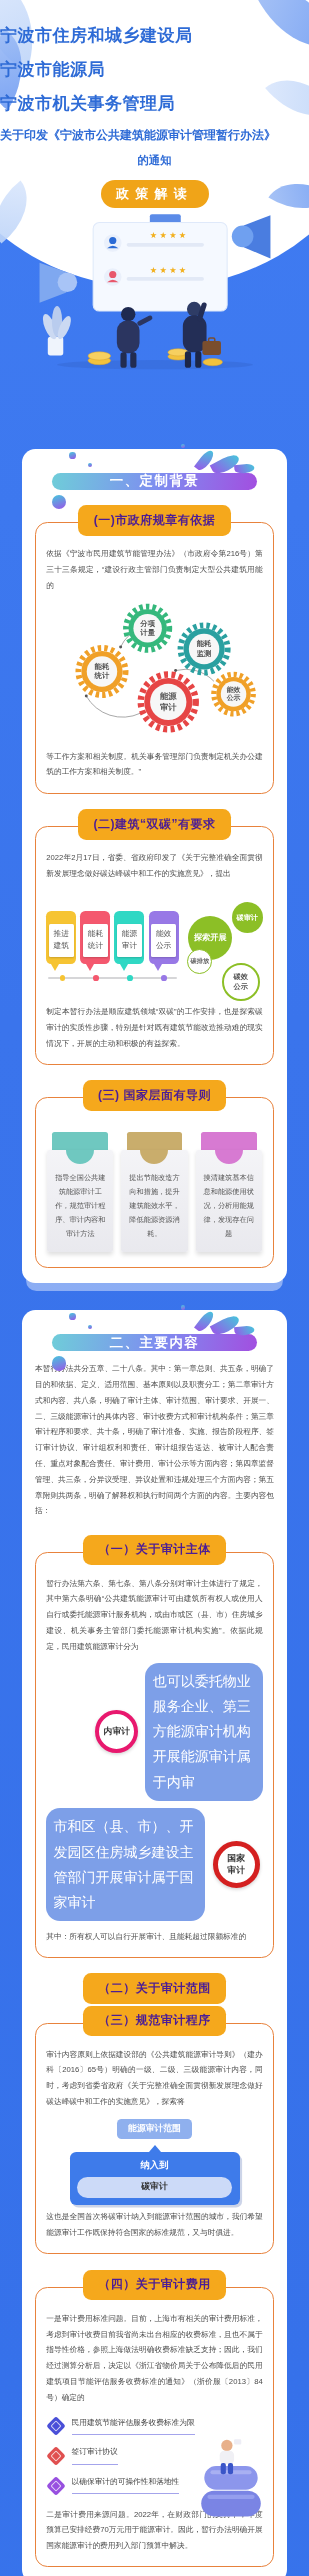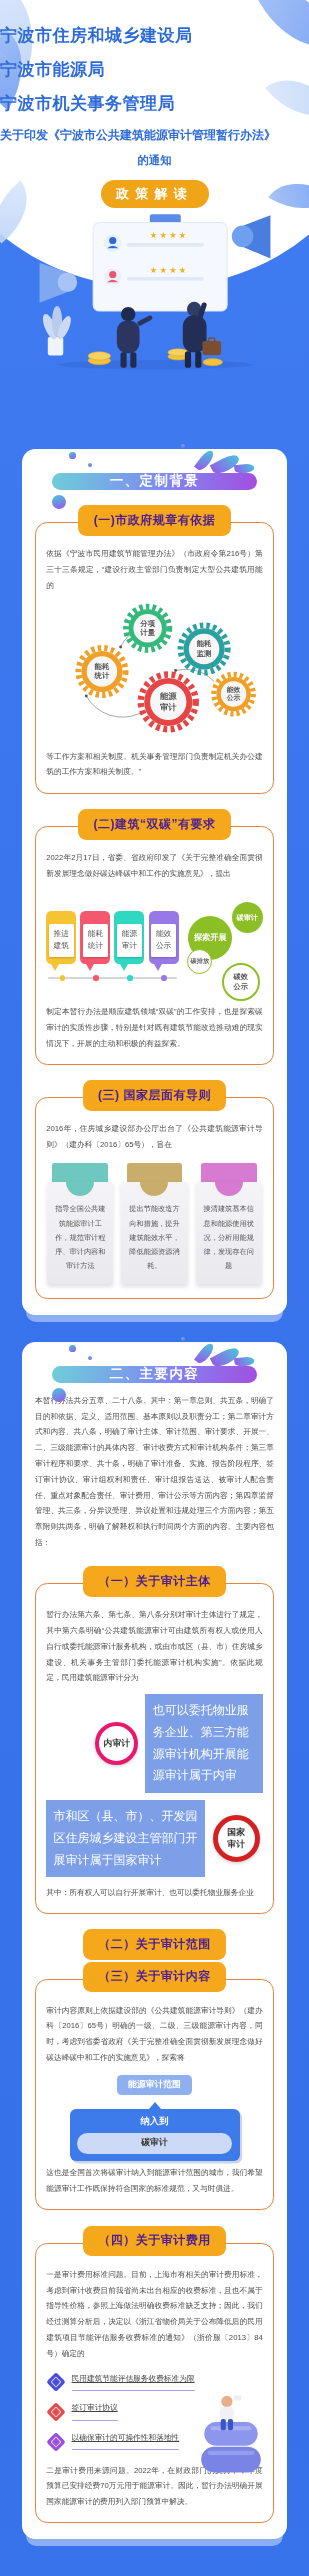--- a/index.html
+++ b/index.html
@@ -97,42 +97,42 @@
 
   
   .zt { margin:8.2px 0 2.1px; }
   .zt-row { display:flex; align-items:center; gap:7.2px; margin-bottom:7.2px; }
   .zt-row.r1 { padding-left:49px; }
   .zt-row.r2 { padding-right:3.1px; }
   .ring { border-radius:50%; flex:none; display:flex; align-items:center; justify-content:center;
     background:#fff; box-shadow:0 1.5px 3.6px rgba(0,0,0,.18); font-weight:bold; color:#333; text-align:center; }
   .ring-pink { width:43px; height:43px; border:4.6px solid #E8186E; font-size:8.8px; }
   .ring-red { width:47px; height:47px; border:5.2px solid #D42020; font-size:8.8px; line-height:1.35; }
-  .zbubble { background:#7D9FE8; border-radius:0; color:#fff; font-size:12px; line-height:1.8;
+  .zbubble { background:#7D9FE8; border-radius:14px; color:#fff; font-size:14px; line-height:1.8;
     padding:6.2px 7.2px; flex:1; }
 
   
   .nr { display:flex; flex-direction:column; align-items:center; margin:9.3px 0 4.1px; }
   .nr-top { background:#8FB0EE; color:#fff; font-size:8.8px; font-weight:bold; padding:4.1px 11.3px; border-radius:4.6px; }
   .nr-tri { width:0; height:0; border-left:6.2px solid transparent; border-right:6.2px solid transparent;
     border-bottom:7.7px solid #3E7BEA; margin-top:6.2px; }
   .nr-box { background:#3E7BEA; border-radius:6.2px; width:170px; padding:6.2px 7.2px 7.2px;
     box-shadow:2.1px 2.6px 0 rgba(25,60,150,.22); }
   .nr-box-label { color:#fff; text-align:center; font-size:9.3px; font-weight:bold; margin-bottom:5.2px; }
   .nr-inner { background:#CCDAF8; border-radius:11.3px; text-align:center; color:#333; font-size:8.8px;
     font-weight:bold; padding:4.6px; }
 
   
   .fee-wrap { position:relative; margin-top:7.2px; }
   .fee-illus { position:absolute; right:-4.1px; top:8.2px; }
   .bullet { display:flex; align-items:center; gap:8.2px; margin:12.4px 0; width:149px; }
   .dia { width:14px; height:14px; border-radius:2.6px; transform:rotate(45deg); flex:none; margin-left:3.1px; position:relative; }
   .dia::after { content:""; position:absolute; inset:2.6px; border:0.8px solid rgba(255,255,255,.75); border-radius:1.5px; }
   .dia.d1 { background:#4A4FD8; } .dia.d2 { background:#E05050; } .dia.d3 { background:#9850E0; }
-  .bullet .txt { font-size:7.7px; color:#444; border-bottom:0.8px solid rgba(90,90,220,.55); padding-bottom:6.2px;text-decoration:underline; }
+  .bullet .txt { font-size:7.7px; color:#444; border-bottom:0.8px solid rgba(90,90,220,.55); padding-bottom:6.2px; }
 </style>
 </head>
 <body>
 
 <div class="hero">
   <div class="hero-blob"></div>
   <div class="leaf light" style="width:62px;height:77px;top:-15.5px;left:-20.6px;transform:rotate(18deg);"></div>
   <div class="leaf" style="width:46px;height:67px;top:36px;left:-17.5px;transform:rotate(32deg);"></div>
   <div class="leaf" style="width:57px;height:82px;top:-24px;right:-15.5px;transform:rotate(-24deg);"></div>
   <div class="leaf light" style="width:43px;height:62px;top:67px;right:-14.4px;transform:rotate(-40deg);"></div>
@@ -314,21 +314,20 @@
         <div class="gc gc4">
             <span><span>碳效</span><br><span>公示</span></span>
           </div>
       </div>
     </div>
     <p class="para">制定本暂行办法是顺应建筑领域“双碳”的工作安排，也是探索碳审计的实质性步骤，特别是针对既有建筑节能改造推动难的现实情况下，开展的主动和积极的有益探索。</p>
   </div>
 
   <div class="sub-pill">(三) 国家层面有导则</div>
   <div class="obox">
-    <p class="para">2016年，住房城乡建设部办公厅出台了《公共建筑能源审计导则》（建办科〔2016〕65号），旨在</p>
     <div class="bm-row">
       <div class="bm teal">
         <div class="bm-tab"></div>
         <div class="bm-body">
             <div class="bm-text">指导全国公共建筑能源审计工作，规范审计程序、审计内容和审计方法</div>
           </div>
       </div>
       <div class="bm tan">
         <div class="bm-tab"></div>
         <div class="bm-body">
@@ -367,26 +366,26 @@
         <div class="ring ring-pink">内审计</div>
         <div class="zbubble">也可以委托物业服务企业、第三方能源审计机构开展能源审计属于内审</div>
       </div>
       <div class="zt-row r2">
         <div class="zbubble">市和区（县、市）、开发园区住房城乡建设主管部门开展审计属于国家审计</div>
         <div class="ring ring-red">
             <span><span>国家</span><br><span>审计</span></span>
           </div>
       </div>
     </div>
-    <p class="para">其中：所有权人可以自行开展审计、也可以委托物业服务企业</p>
+    <p class="para">其中：所有权人可以自行开展审计、且能耗超过限额标准的</p>
   </div>
 
   <div class="sub-pill">（二）关于审计范围</div>
 
-  <div class="sub-pill">（三）关于审计内容</div>
+  <div class="sub-pill">（三）规范审计程序</div>
   <div class="obox">
     <p class="para">审计内容原则上依据建设部的《公共建筑能源审计导则》（建办科〔2016〕65号）明确的一级、二级、三级能源审计内容，同时，考虑到省委省政府《关于完整准确全面贯彻新发展理念做好碳达峰碳中和工作的实施意见》，探索将</p>
     <div class="nr">
       <div class="nr-top">能源审计范围</div>
       <div class="nr-tri"></div>
       <div class="nr-box">
         <div class="nr-box-label">纳入到</div>
         <div class="nr-inner">碳审计</div>
       </div>
     </div>

